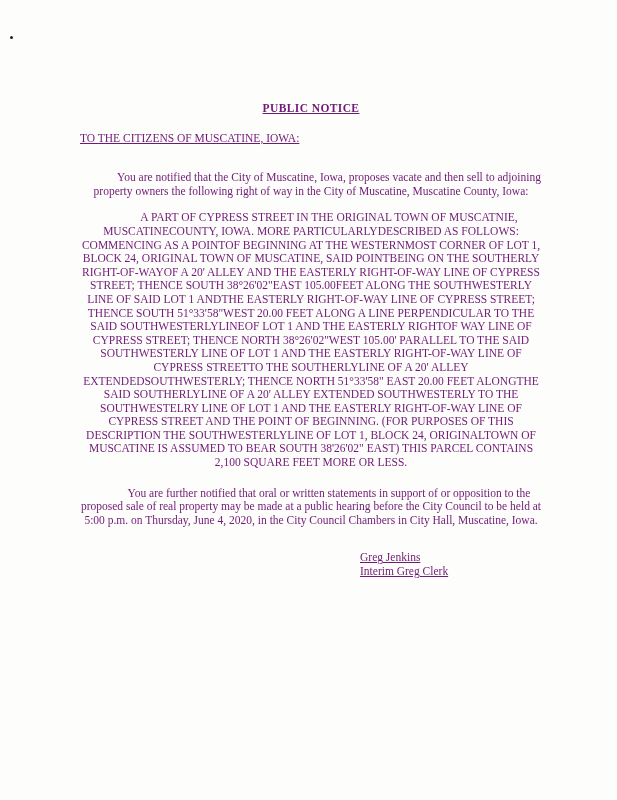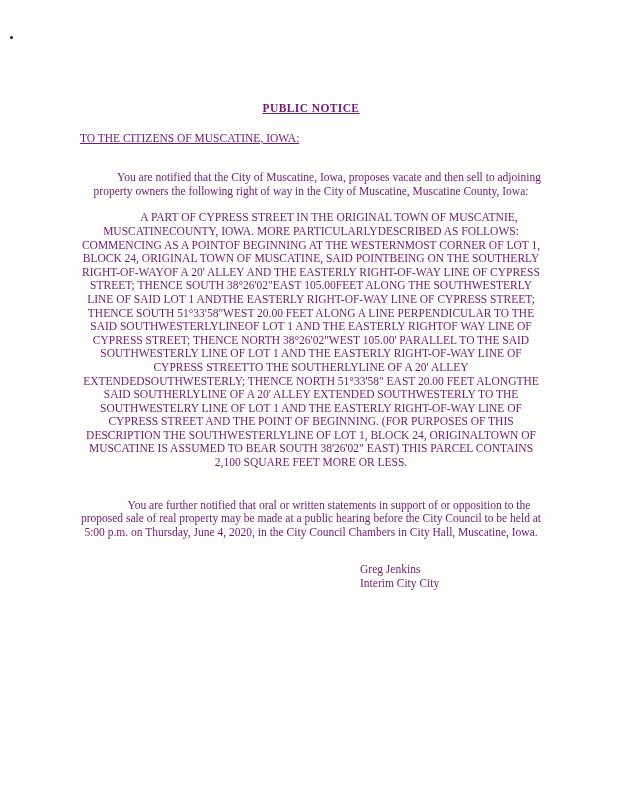--- a/index.html
+++ b/index.html
@@ -44,25 +44,26 @@
   .salutation {
     margin: 0 0 26px 0;
     text-decoration: underline;
   }
   .para {
     margin: 0 0 13px 0;
     text-indent: 36px;
     text-align: center;
   }
   .para.legal {
-    margin-bottom: 29px;
+    margin-bottom: 17px;
   }
   .signature-block {
     margin-left: 280px;
     margin-top: 24px;
+    text-decoration: underline;
   }
   .signature-block div {
     line-height: 13.6px;
   }
 </style>
 </head>
 <body>
 
 <div class="page">
 
@@ -75,17 +76,17 @@
     <div class="salutation">TO THE CITIZENS OF MUSCATINE, IOWA:</div>
 
     <p class="para">You are notified that the City of Muscatine, Iowa, proposes vacate and then sell to adjoining property owners the following right of way in the City of Muscatine, Muscatine County, Iowa:</p>
 
     <p class="para legal">A PART OF CYPRESS STREET IN THE ORIGINAL TOWN OF MUSCATNIE, MUSCATINECOUNTY, IOWA.  MORE PARTICULARLYDESCRIBED AS FOLLOWS: COMMENCING AS A POINTOF BEGINNING AT THE WESTERNMOST CORNER OF LOT 1, BLOCK 24, ORIGINAL TOWN OF MUSCATINE, SAID POINTBEING ON THE SOUTHERLY RIGHT-OF-WAYOF A 20' ALLEY AND THE EASTERLY RIGHT-OF-WAY LINE OF CYPRESS STREET; THENCE SOUTH 38°26'02"EAST 105.00FEET ALONG THE SOUTHWESTERLY LINE OF SAID LOT 1 ANDTHE EASTERLY RIGHT-OF-WAY LINE OF CYPRESS STREET; THENCE SOUTH 51°33'58"WEST 20.00 FEET ALONG A LINE PERPENDICULAR TO THE SAID SOUTHWESTERLYLINEOF LOT 1 AND THE EASTERLY RIGHTOF WAY LINE OF CYPRESS STREET; THENCE NORTH 38°26'02"WEST 105.00' PARALLEL TO THE SAID SOUTHWESTERLY LINE OF LOT 1 AND THE EASTERLY RIGHT-OF-WAY LINE OF CYPRESS STREETTO THE SOUTHERLYLINE OF A 20' ALLEY EXTENDEDSOUTHWESTERLY; THENCE NORTH 51°33'58" EAST 20.00 FEET ALONGTHE SAID SOUTHERLYLINE OF A 20' ALLEY EXTENDED SOUTHWESTERLY TO THE SOUTHWESTELRY LINE OF LOT 1 AND THE EASTERLY RIGHT-OF-WAY LINE OF CYPRESS STREET AND THE POINT OF BEGINNING. (FOR PURPOSES OF THIS DESCRIPTION THE SOUTHWESTERLYLINE OF LOT 1, BLOCK 24, ORIGINALTOWN OF MUSCATINE IS ASSUMED TO BEAR SOUTH 38'26'02" EAST) THIS PARCEL CONTAINS 2,100 SQUARE FEET MORE OR LESS.</p>
 
     <p class="para">You are further notified that oral or written statements in support of or opposition to the proposed sale of real property may be made at a public hearing before the City Council to be held at 5:00 p.m. on Thursday, June 4, 2020, in the City Council Chambers in City Hall, Muscatine, Iowa.</p>
 
     <div class="signature-block">
       <div>Greg Jenkins</div>
-      <div>Interim City City</div>
+      <div>Interim Greg Clerk</div>
     </div>
 
   </div>
 </div>
 
 </body></html>

